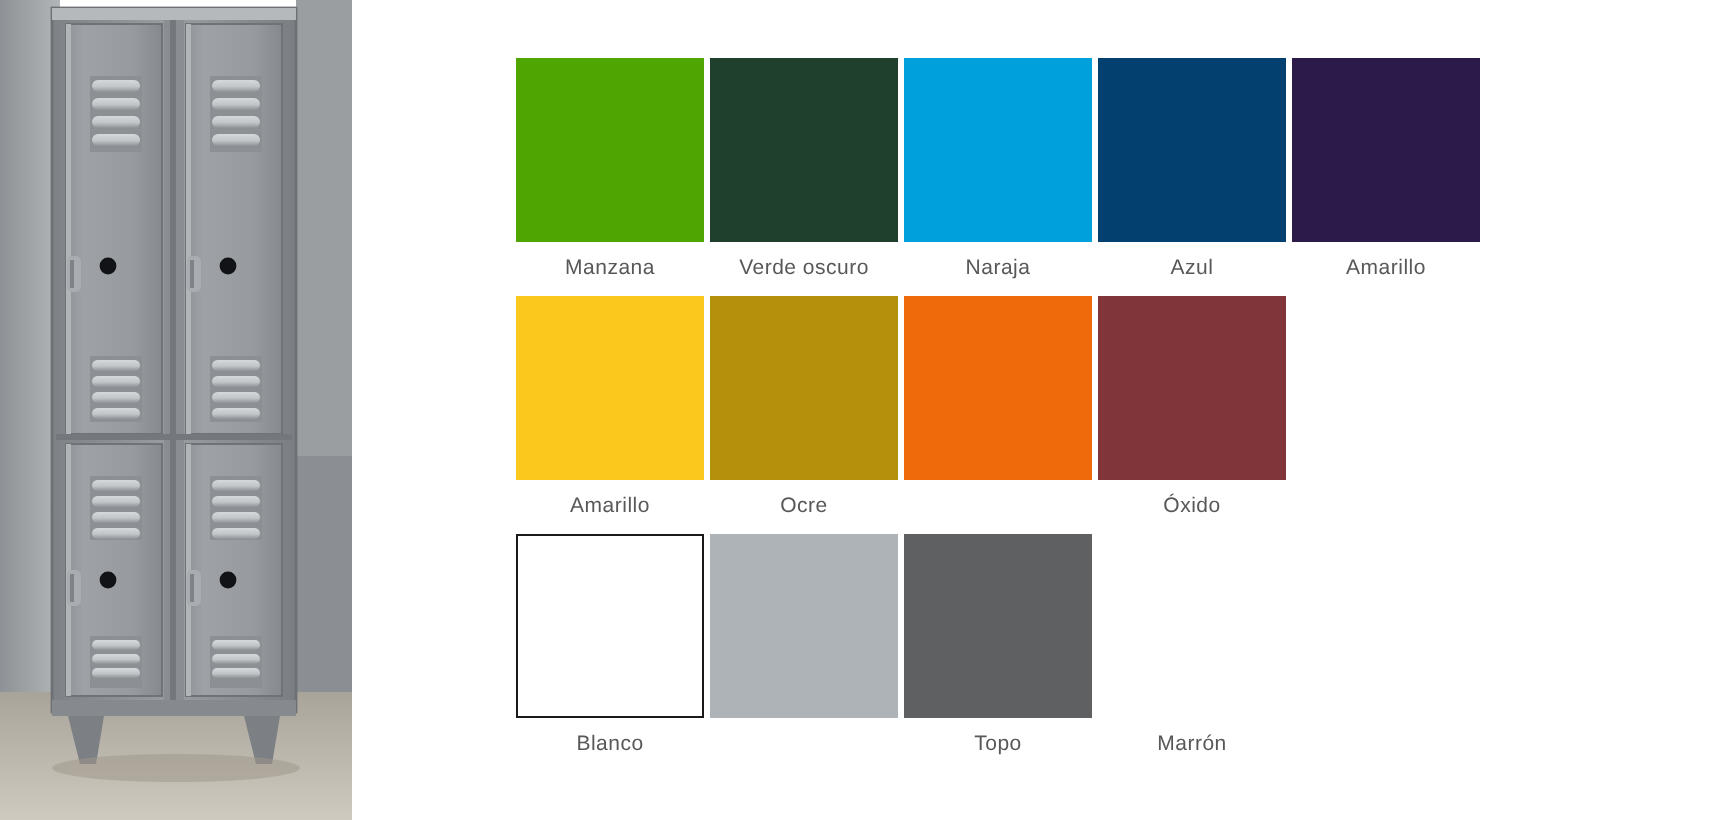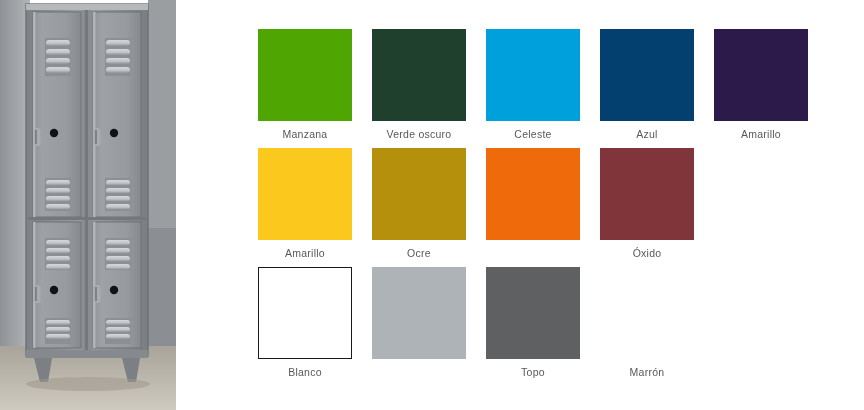--- a/index.html
+++ b/index.html
@@ -34,21 +34,21 @@
 
   
   .palette {
     position: absolute;
     left: 258px;
     top: 29px;
     width: 508px;
   }
   .swatch-row {
     display: flex;
-    gap: 20px;
+    gap: 3px;
     margin-bottom: 8px;
   }
   .swatch-cell {
     width: 94px;
   }
   .swatch-chip {
     width: 94px;
     height: 92px;
     box-sizing: border-box;
   }
@@ -223,21 +223,21 @@
       <div class="swatch-cell">
         <div class="swatch-chip" style="background-color: rgb(79, 166, 3);"></div>
         <span class="swatch-label" style="color: rgb(88, 88, 90);">Manzana</span>
       </div>
       <div class="swatch-cell">
         <div class="swatch-chip" style="background-color: rgb(30, 64, 44);"></div>
         <span class="swatch-label" style="color: rgb(88, 88, 90);">Verde oscuro</span>
       </div>
       <div class="swatch-cell">
         <div class="swatch-chip" style="background-color: rgb(0, 160, 221);"></div>
-        <span class="swatch-label" style="color: rgb(88, 88, 90);">Celeste</span>
+        <span class="swatch-label" style="color: rgb(88, 88, 90);">Naraja</span>
       </div>
       <div class="swatch-cell">
         <div class="swatch-chip" style="background-color: rgb(3, 64, 112);"></div>
         <span class="swatch-label" style="color: rgb(88, 88, 90);">Azul</span>
       </div>
       <div class="swatch-cell">
         <div class="swatch-chip" style="background-color: rgb(44, 26, 75);"></div>
         <span class="swatch-label" style="color: rgb(88, 88, 90);">Amarillo</span>
       </div>
     </div>

